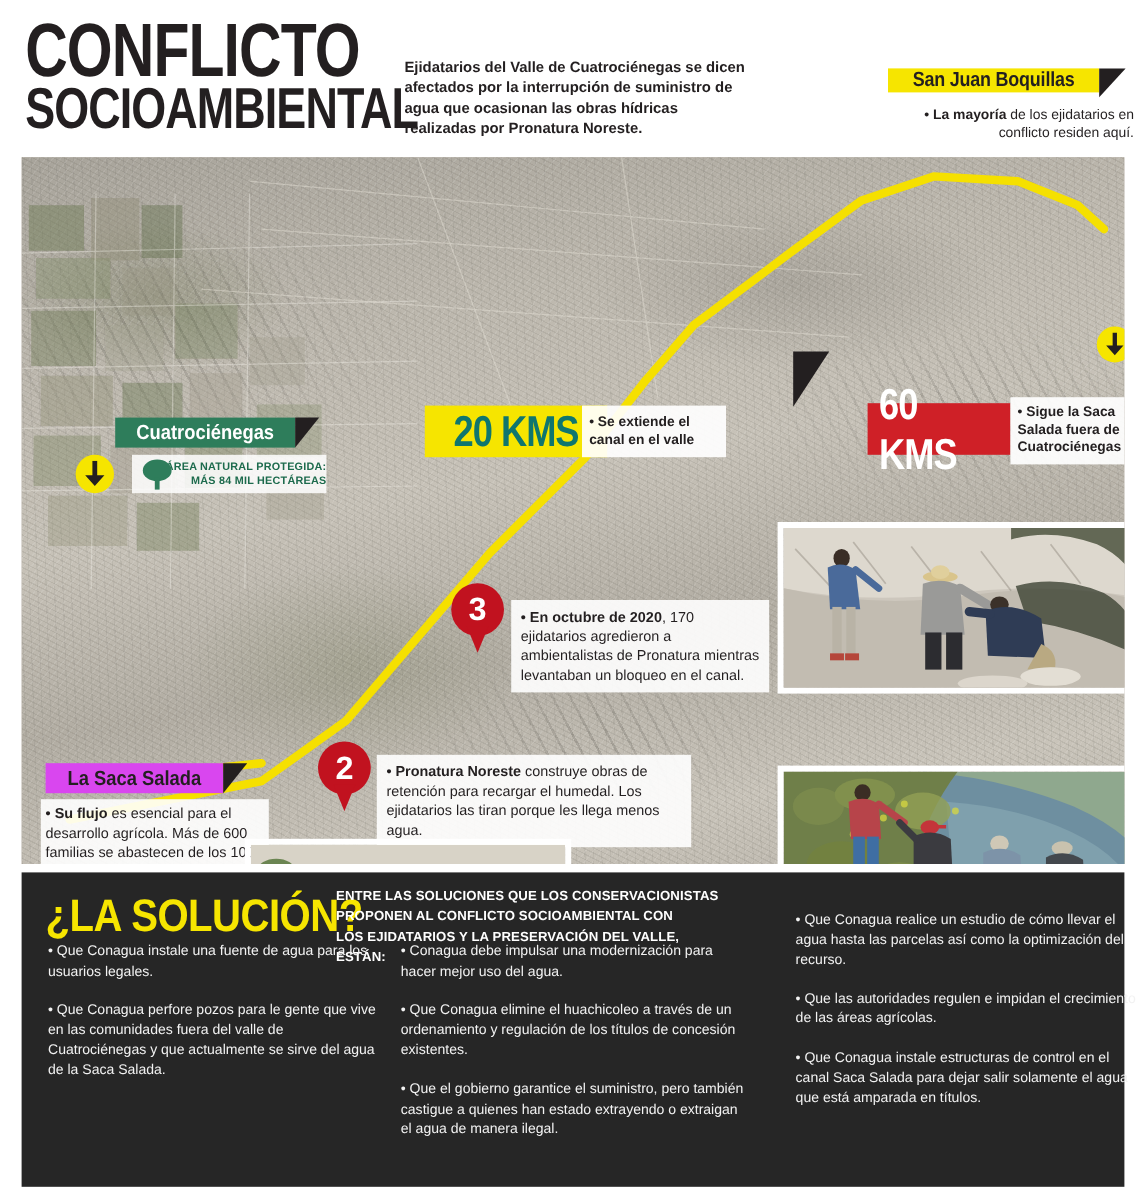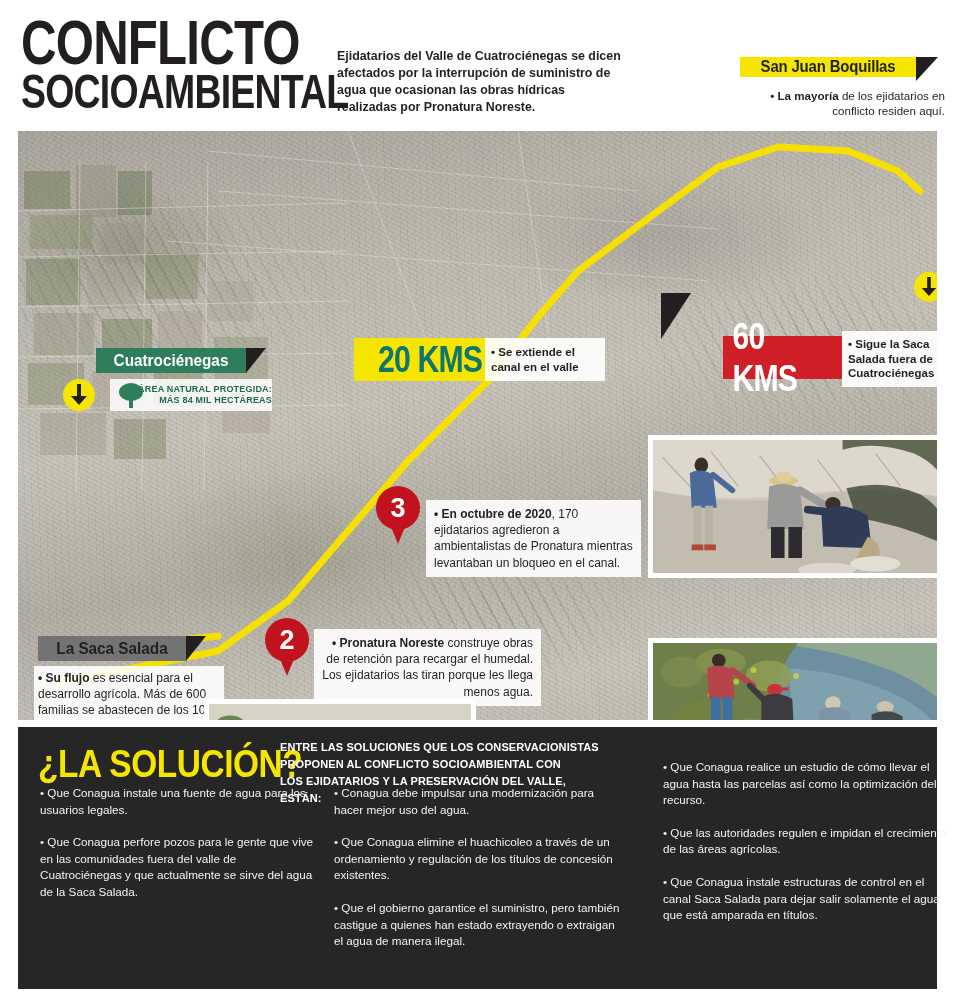--- a/index.html
+++ b/index.html
@@ -139,21 +139,21 @@
   .km60-note {
     position: absolute; left: 824px; top: 200px; width: 118px; height: 56px;
     background: rgba(255,255,255,.92); display: flex; align-items: center;
     padding: 0 6px; font-size: 11.5px; font-weight: 700; line-height: 1.25; color: #231f20;
   }
   .km-tri-1 { position: absolute; left: 643px; top: 162px; width: 0; height: 0;
     border-left: 30px solid #231f20; border-right: 30px solid transparent; border-bottom: 46px solid transparent;
     transform: rotate(0deg); }
 
   
-  .lss-tag { position: absolute; left: 20px; top: 505px; width: 148px; height: 25px; background: #737373; }
+  .lss-tag { position: absolute; left: 20px; top: 505px; width: 148px; height: 25px; background: #d946ef; }
   .lss-tag .lbl {
     position: absolute; inset: 0; display: flex; align-items: center; justify-content: center;
     font-family: "Liberation Sans Narrow", "Liberation Sans", sans-serif;
     font-size: 17px; font-weight: 700; color: #231f20; transform: scaleX(0.9);
   }
   .lss-corner {
     position: absolute; left: 168px; top: 505px; width: 0; height: 0;
     border-left: 20px solid #231f20; border-bottom: 25px solid transparent;
   }
   .lss-note {
@@ -176,21 +176,21 @@
     border-left: 9px solid transparent; border-right: 9px solid transparent;
     border-top: 22px solid #c1121f;
   }
   #pin2 { left: 247px; top: 487px; }
   #pin3 { left: 358px; top: 355px; }
 
   .cal { position: absolute; background: rgba(255,255,255,.9); padding: 6px 8px;
          font-size: 12px; line-height: 1.35; color: #231f20; }
   .cal b { font-weight: 700; }
   #cal3 { left: 408px; top: 369px; width: 215px; }
-  #cal2 { left: 296px; top: 498px; width: 227px; text-align: right; }
+  #cal2 { left: 296px; top: 498px; width: 262px; }
 
   
   .photo { position: absolute; border: 5px solid #ffffff; overflow: hidden; }
   #photo-clash { left: 630px; top: 304px; width: 306px; height: 143px; }
   #photo-river { left: 630px; top: 507px; width: 306px; height: 140px; }
   #photo-pools { left: 186px; top: 568px; width: 272px; height: 128px; }
 
   .ph { position: absolute; inset: 0; }
 
   

